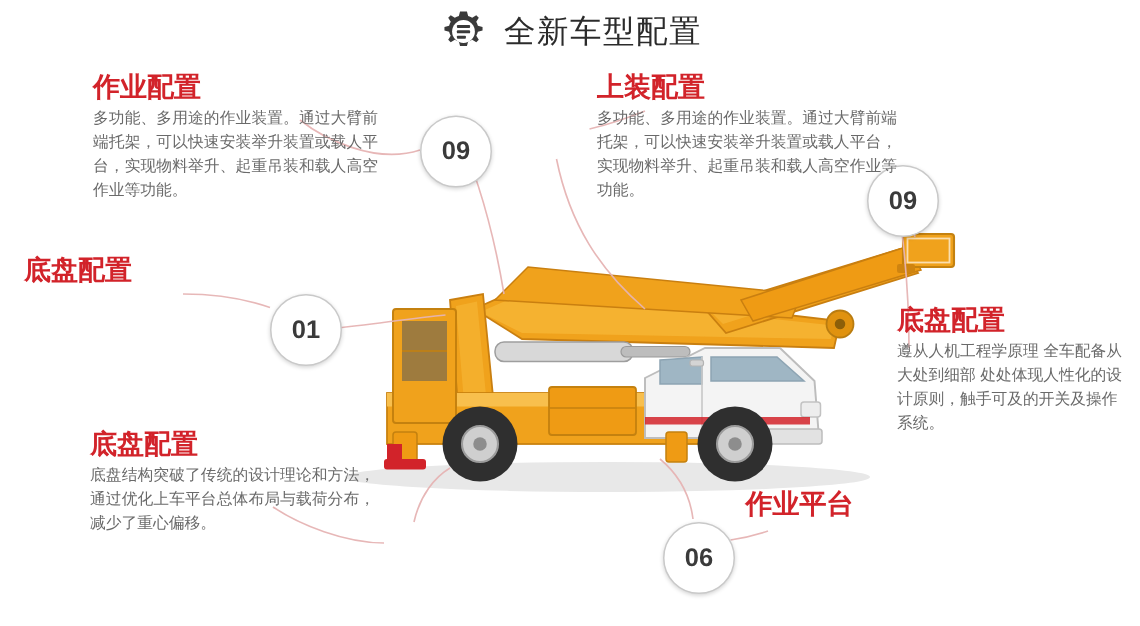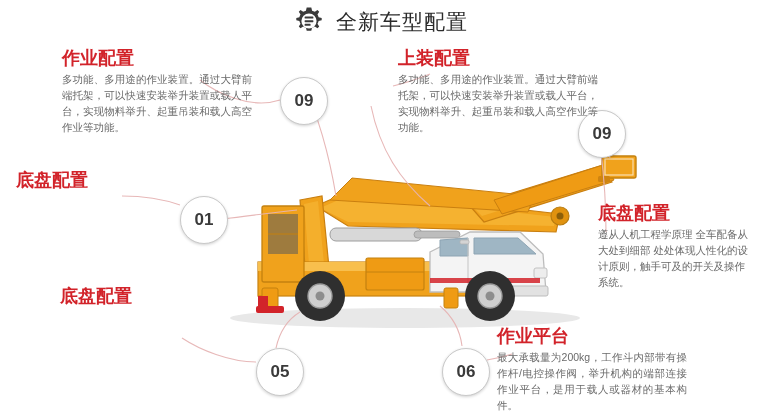--- a/index.html
+++ b/index.html
@@ -242,23 +242,20 @@
 
   <div class="badge" style="left:180px; top:196px;">
     <span>01</span>
   </div>
   <div class="badge" style="left:280px; top:77px;">
     <span>09</span>
   </div>
   <div class="badge" style="left:578px; top:110px;">
     <span>09</span>
   </div>
-  <div class="badge" style="left:256px; top:348px;">
-    <span>05</span>
-  </div>
   <div class="badge" style="left:442px; top:348px;">
     <span>06</span>
   </div>
 
   <div class="block" style="left:62px; top:50px; width:190px;">
     <div class="head">作业配置</div>
     <div class="body">多功能、多用途的作业装置。通过大臂前端托架，可以快速安装举升装置或载人平台，实现物料举升、起重吊装和载人高空作业等功能。</div>
   </div>
 
   <div class="block" style="left:398px; top:50px; width:200px;">
@@ -270,20 +267,20 @@
     <div class="head">底盘配置</div>
   </div>
 
   <div class="block right-align" style="left:598px; top:205px; width:152px;">
     <div class="head">底盘配置</div>
     <div class="body">遵从人机工程学原理 全车配备从大处到细部 处处体现人性化的设计原则，触手可及的开关及操作系统。</div>
   </div>
 
   <div class="block" style="left:60px; top:288px; width:190px;">
     <div class="head">底盘配置</div>
+    <div class="body">底盘结构突破了传统的设计理论和方法，通过优化上车平台总体布局与载荷分布，减少了重心偏移。</div>
   </div>
 
   <div class="block" style="left:497px; top:328px; width:190px;">
     <div class="head">作业平台</div>
-    <div class="body">最大承载量为200kg，工作斗内部带有操作杆/电控操作阀，举升机构的端部连接作业平台，是用于载人或器材的基本构件。</div>
   </div>
 
 </div>
 
 </body></html>

